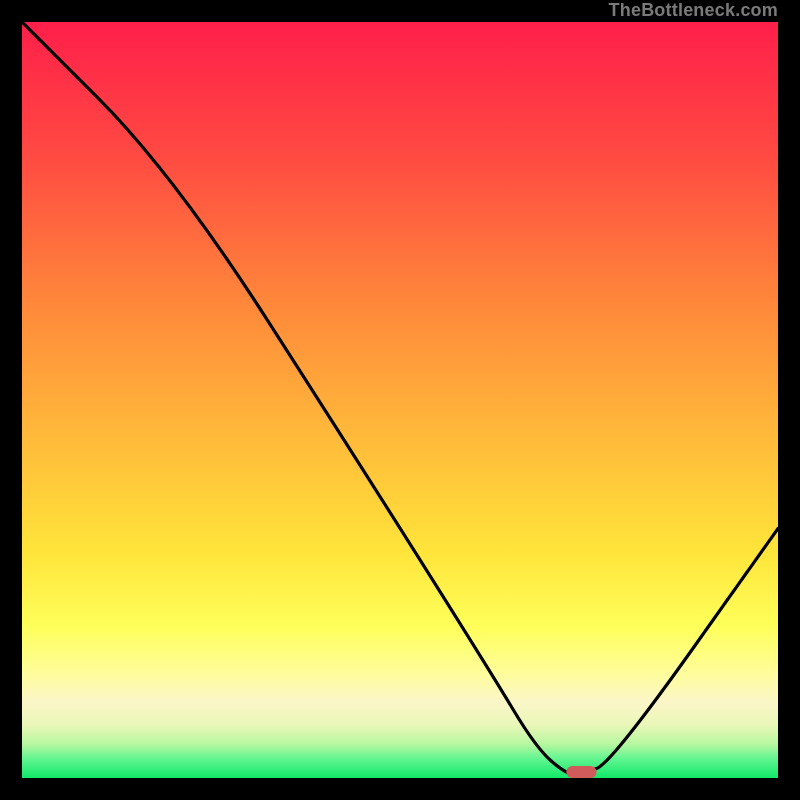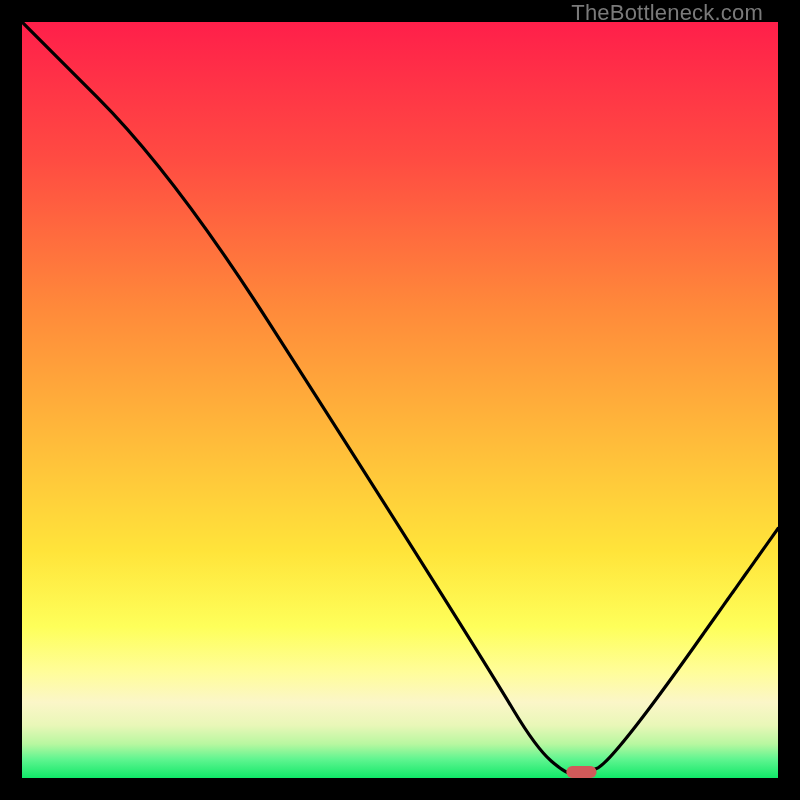--- a/index.html
+++ b/index.html
@@ -1,18 +1,18 @@
 <!DOCTYPE html>
 <html><head>
 <meta charset="utf-8">
 <style>
 html,body{margin:0;padding:0;width:800px;height:800px;background:#000;overflow:hidden;font-family:Arial,Helvetica,sans-serif}
 .frame{position:absolute;left:22px;top:22px;width:756px;height:756px;background:#000}
 .plot{position:absolute;left:0;top:0;width:756px;height:756px}
-.watermark{position:absolute;top:0;right:37px;color:#7a7a7a;font-size:22px;font-weight:400;letter-spacing:.2px}
+.watermark{position:absolute;top:0;right:22px;color:#7a7a7a;font-size:18px;font-weight:700;letter-spacing:.2px}
 </style>
 </head>
 <body>
 
 <div class="frame">
   <svg class="plot" viewBox="0 0 756 756">
     <defs>
       <linearGradient id="bg" x1="0" y1="0" x2="0" y2="1">
         <stop offset="0%" stop-color="#ff1f4a"></stop>
         <stop offset="18%" stop-color="#ff4b42"></stop>

